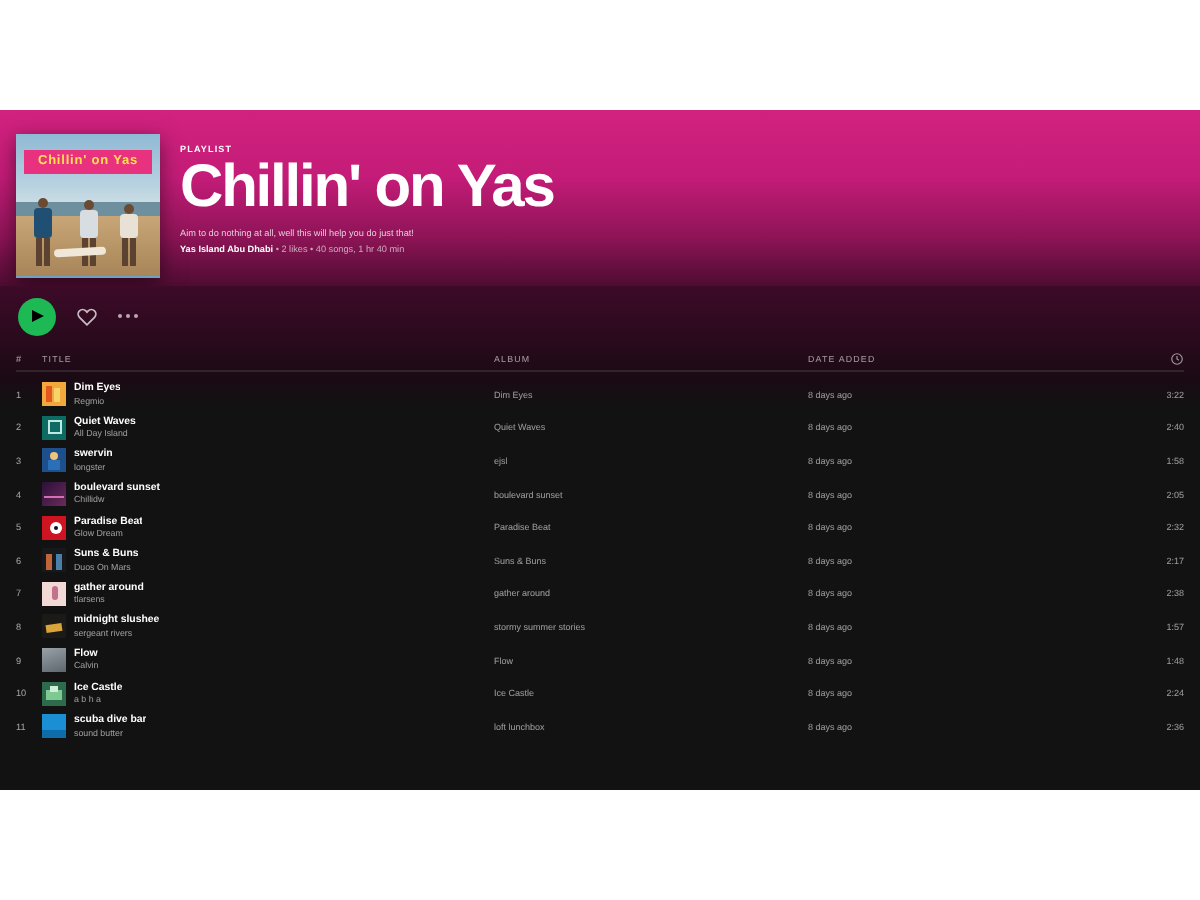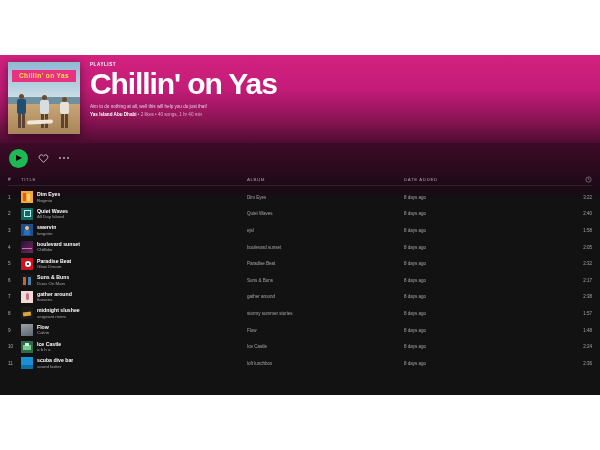--- a/index.html
+++ b/index.html
@@ -20,21 +20,21 @@
     background: #121212;
     overflow: hidden;
   }
 
   
   .hero {
     position: relative;
     height: 88px;
     padding: 7px 0 0 8px;
     display: flex;
-    align-items: flex-start;
+    align-items: center;
     background: linear-gradient(180deg, #d2227f 0%, #c41c78 38%, #8e1457 72%, #4e0c32 100%);
   }
   .hero-fade {
     position: absolute;
     left: 0; top: 88px;
     width: 100%; height: 60px;
     background: linear-gradient(180deg, #3d0a28 0%, #2a0a1d 45%, #1a0a14 78%, #121212 100%);
     pointer-events: none;
   }
 

